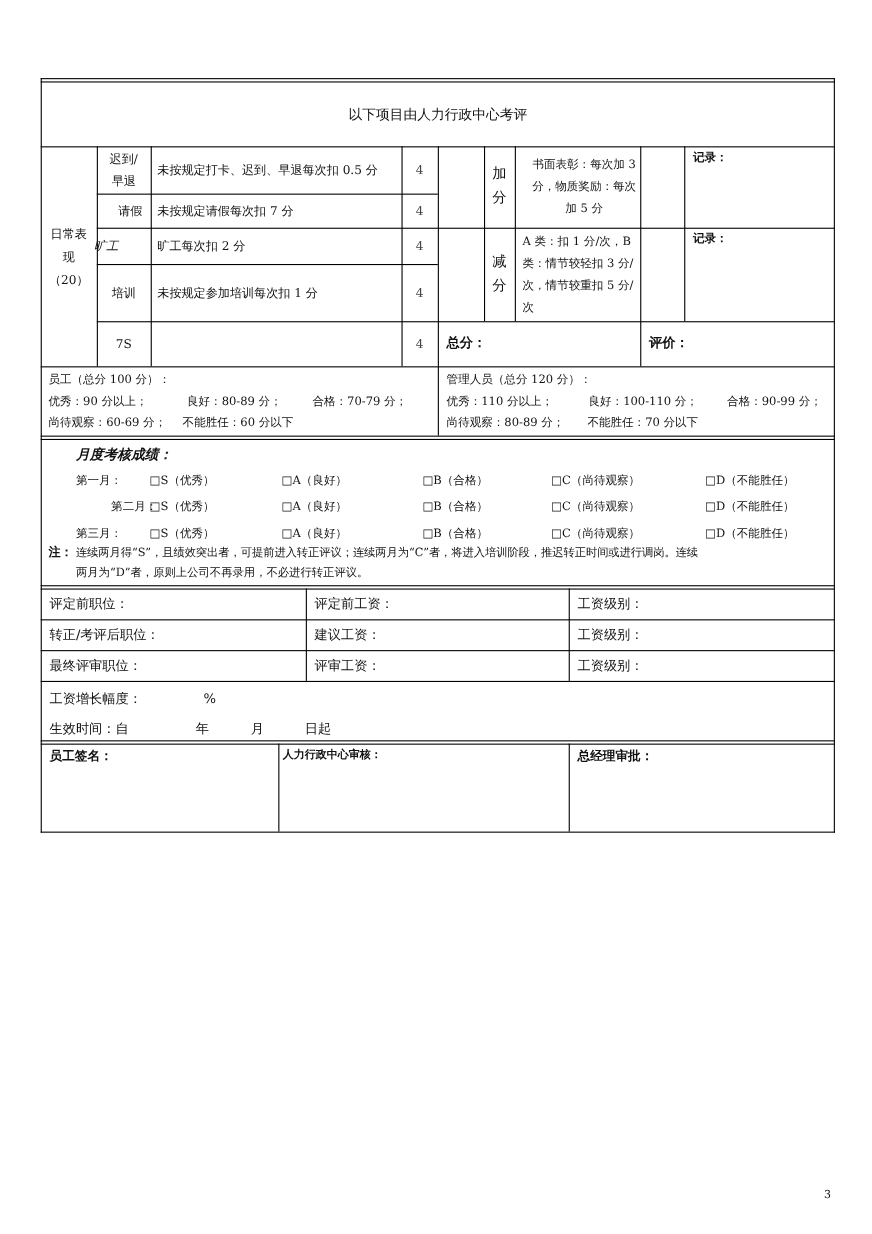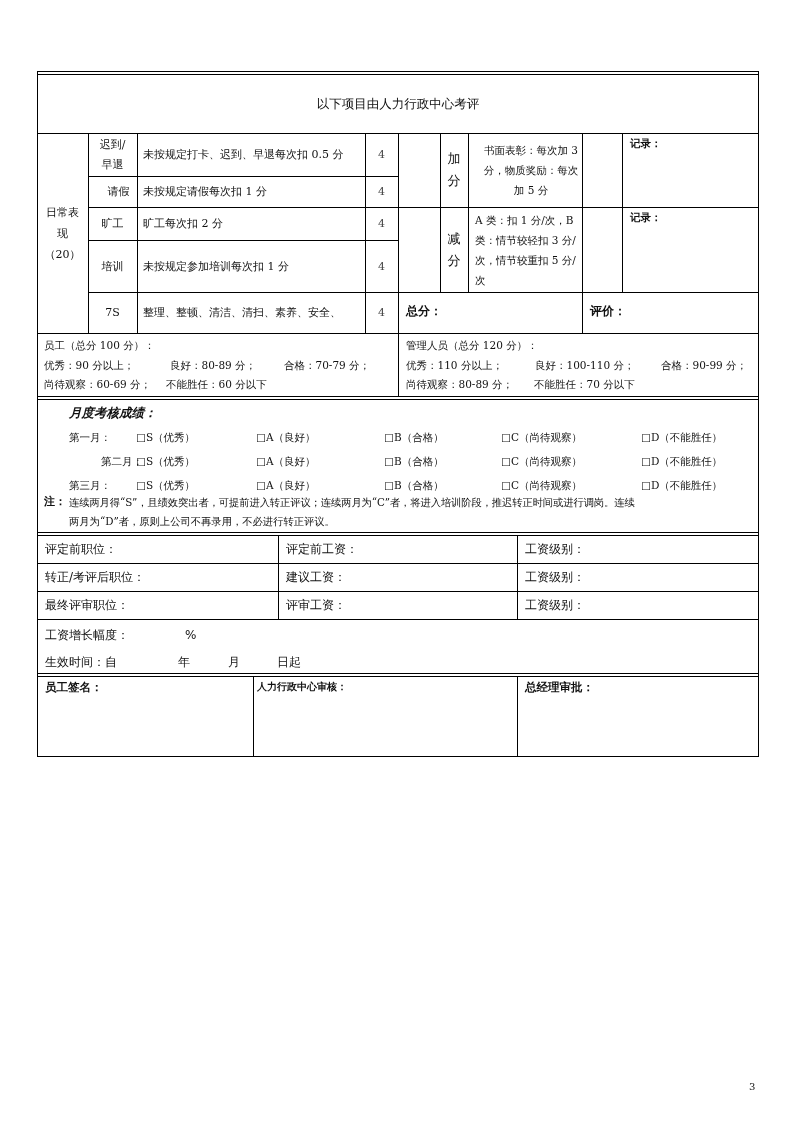--- a/index.html
+++ b/index.html
@@ -57,37 +57,36 @@
 
 <div class="abs" style="left:88px; top:133px; width:49px; height:43px; display:flex; flex-direction:column; align-items:center; justify-content:center; font-size:11px; line-height:20px;">
   <span>迟到/</span>
   <span>早退</span>
 </div>
 <div class="cell left" style="left:137px; top:133px; width:228px; height:43px;">未按规定打卡、迟到、早退每次扣 0.5 分</div>
 <div class="cell" style="left:365px; top:133px; width:33px; height:43px; color:#444;">4</div>
 <div class="abs" style="left:398px; top:133px; width:42px; height:43px;"></div>
 
 <div class="cell" style="left:88px; top:176px; width:49px; height:31px;padding-left:12px;">请假</div>
-<div class="cell left" style="left:137px; top:176px; width:228px; height:31px;">未按规定请假每次扣 1 分</div>
+<div class="cell left" style="left:137px; top:176px; width:228px; height:31px;">未按规定请假每次扣 7 分</div>
 <div class="cell" style="left:365px; top:176px; width:33px; height:31px; color:#444;">4</div>
 <div class="abs" style="left:398px; top:176px; width:42px; height:31px;"></div>
 
-<div class="cell" style="left:88px; top:207px; width:49px; height:33px;">旷工</div>
+<div class="cell" style="left:72px; top:207px; width:49px; height:33px;font-style:italic;">旷工</div>
 <div class="cell left" style="left:137px; top:207px; width:228px; height:33px;">旷工每次扣 2 分</div>
 <div class="cell" style="left:365px; top:207px; width:33px; height:33px; color:#444;">4</div>
 <div class="abs" style="left:398px; top:207px; width:42px; height:33px;"></div>
 
 <div class="cell" style="left:88px; top:240px; width:49px; height:52px;">培训</div>
 <div class="cell left" style="left:137px; top:240px; width:228px; height:52px;">未按规定参加培训每次扣 1 分</div>
 <div class="cell" style="left:365px; top:240px; width:33px; height:52px; color:#444;">4</div>
 <div class="abs" style="left:398px; top:240px; width:42px; height:52px;"></div>
 
 <div class="cell" style="left:88px; top:292px; width:49px; height:41px;">7S</div>
 <div class="abs" style="left:137px; top:292px; width:228px; height:41px; display:flex; flex-direction:column; justify-content:center; padding-left:6px; font-size:11px; line-height:19px;">
-  <span>整理、整顿、清洁、清扫、素养、安全、</span>
 </div>
 <div class="cell" style="left:365px; top:292px; width:33px; height:41px; color:#444;">4</div>
 
 <div class="abs" style="left:440px; top:133px; width:28px; height:74px; display:flex; flex-direction:column; align-items:center; justify-content:center; font-size:13px; line-height:22px;">
   <span>加</span>
   <span>分</span>
 </div>
 <div class="abs" style="left:468px; top:133px; width:114px; height:74px; display:flex; flex-direction:column; align-items:center; justify-content:center; font-size:10.5px; line-height:20px; text-align:center;padding-left:12px;">
   <span>书面表彰：每次加 3</span>
   <span>分，物质奖励：每次</span>

